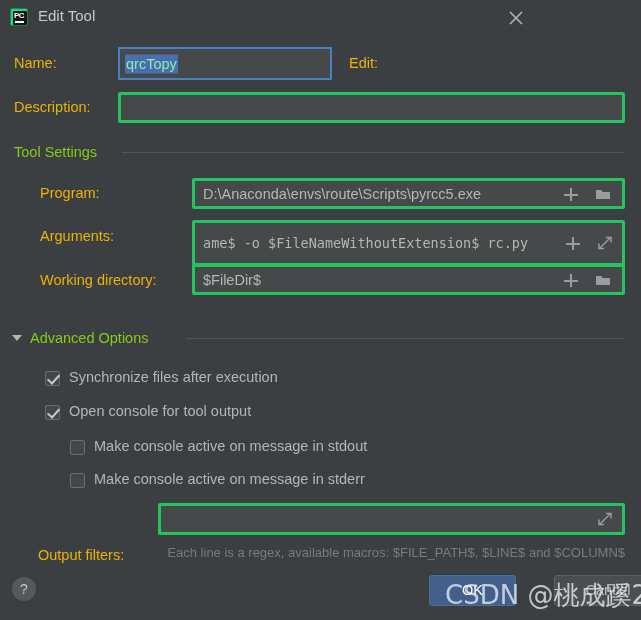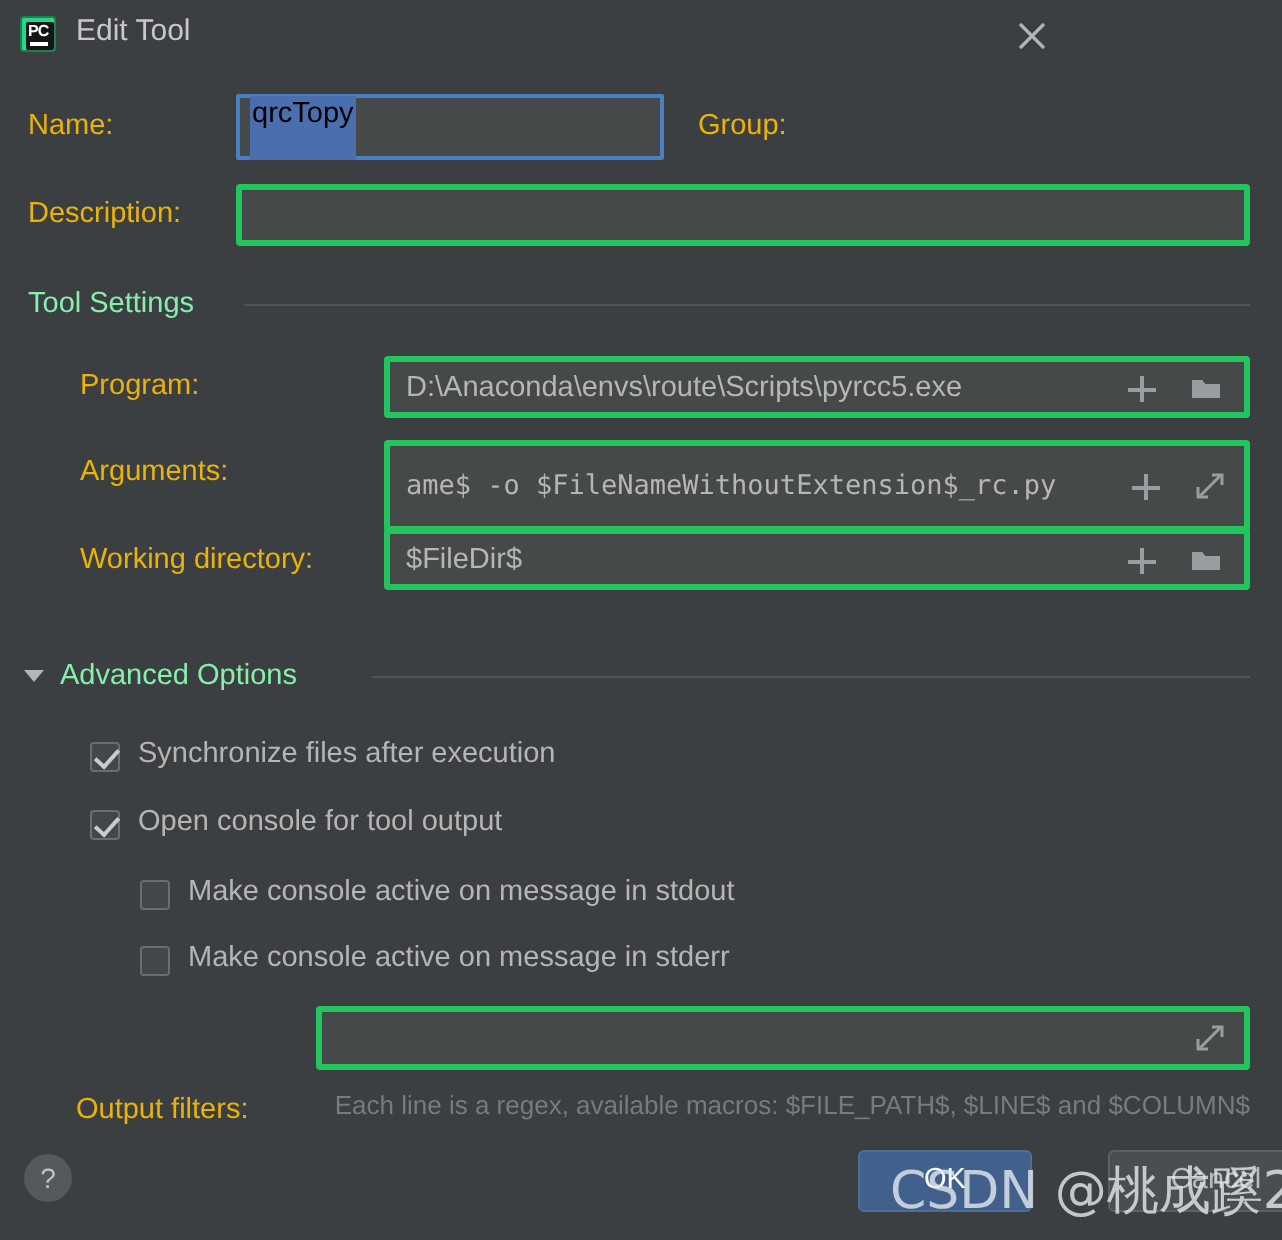--- a/index.html
+++ b/index.html
@@ -106,23 +106,23 @@
   .field.focused {
     background: #45494a;
     border: 2px solid #4a80c0;
     border-radius: 1px;
   }
   .sel-text {
     position: absolute;
     left: 5px; top: 50%;
     transform: translateY(-50%);
     font-size: 14.5px;
-    color: #000000;
+    color: #86efac;
     background: #4b6eaf;
-    padding: 1px 1px 15px 1px;
+    padding: 1px 1px 2px 1px;
     white-space: nowrap;
   }
 
   
   .combo {
     position: absolute;
     box-sizing: border-box;
     background: #45494a;
     border: 1px solid #5e6060;
     border-radius: 3px;
@@ -158,21 +158,21 @@
     position: absolute;
     background: #9a9da0;
   }
   .plus-ic::before { left: 8px; top: 3px; width: 2px; height: 13px; }
   .plus-ic::after  { left: 2px; top: 9px; width: 14px; height: 2px; }
 
   
   .sect-title {
     position: absolute;
     font-size: 14.5px;
-    color: #86efac;
+    color: #84cc16;
     background: #3c3f41;
     padding-right: 8px;
     white-space: nowrap;
   }
   .sect-line {
     position: absolute;
     height: 1px;
     background: #515456;
   }
   .tri-right-down {
@@ -284,21 +284,21 @@
       </svg>
     </div>
   </div>
 
   <div class="lbl" style="left:14px; top:55px;">Name:</div>
 
   <div class="field focused" style="left:118px; top:47px; width:214px; height:33px;">
     <span class="sel-text">qrcTopy</span>
   </div>
 
-  <div class="lbl" style="left:349px; top:55px;">Group:</div>
+  <div class="lbl" style="left:349px; top:55px;">Edit:</div>
 
 
   <div class="lbl" style="left:14px; top:99px;">Description:</div>
 
   <div class="field" style="left:118px; top:92px; width:507px; height:31px;">
     <span class="field-text"></span>
   </div>
 
   <div class="sect-title" style="left:14px; top:144px;">Tool Settings</div>
   <div class="sect-line" style="left:122px; top:152px; width:503px;"></div>

